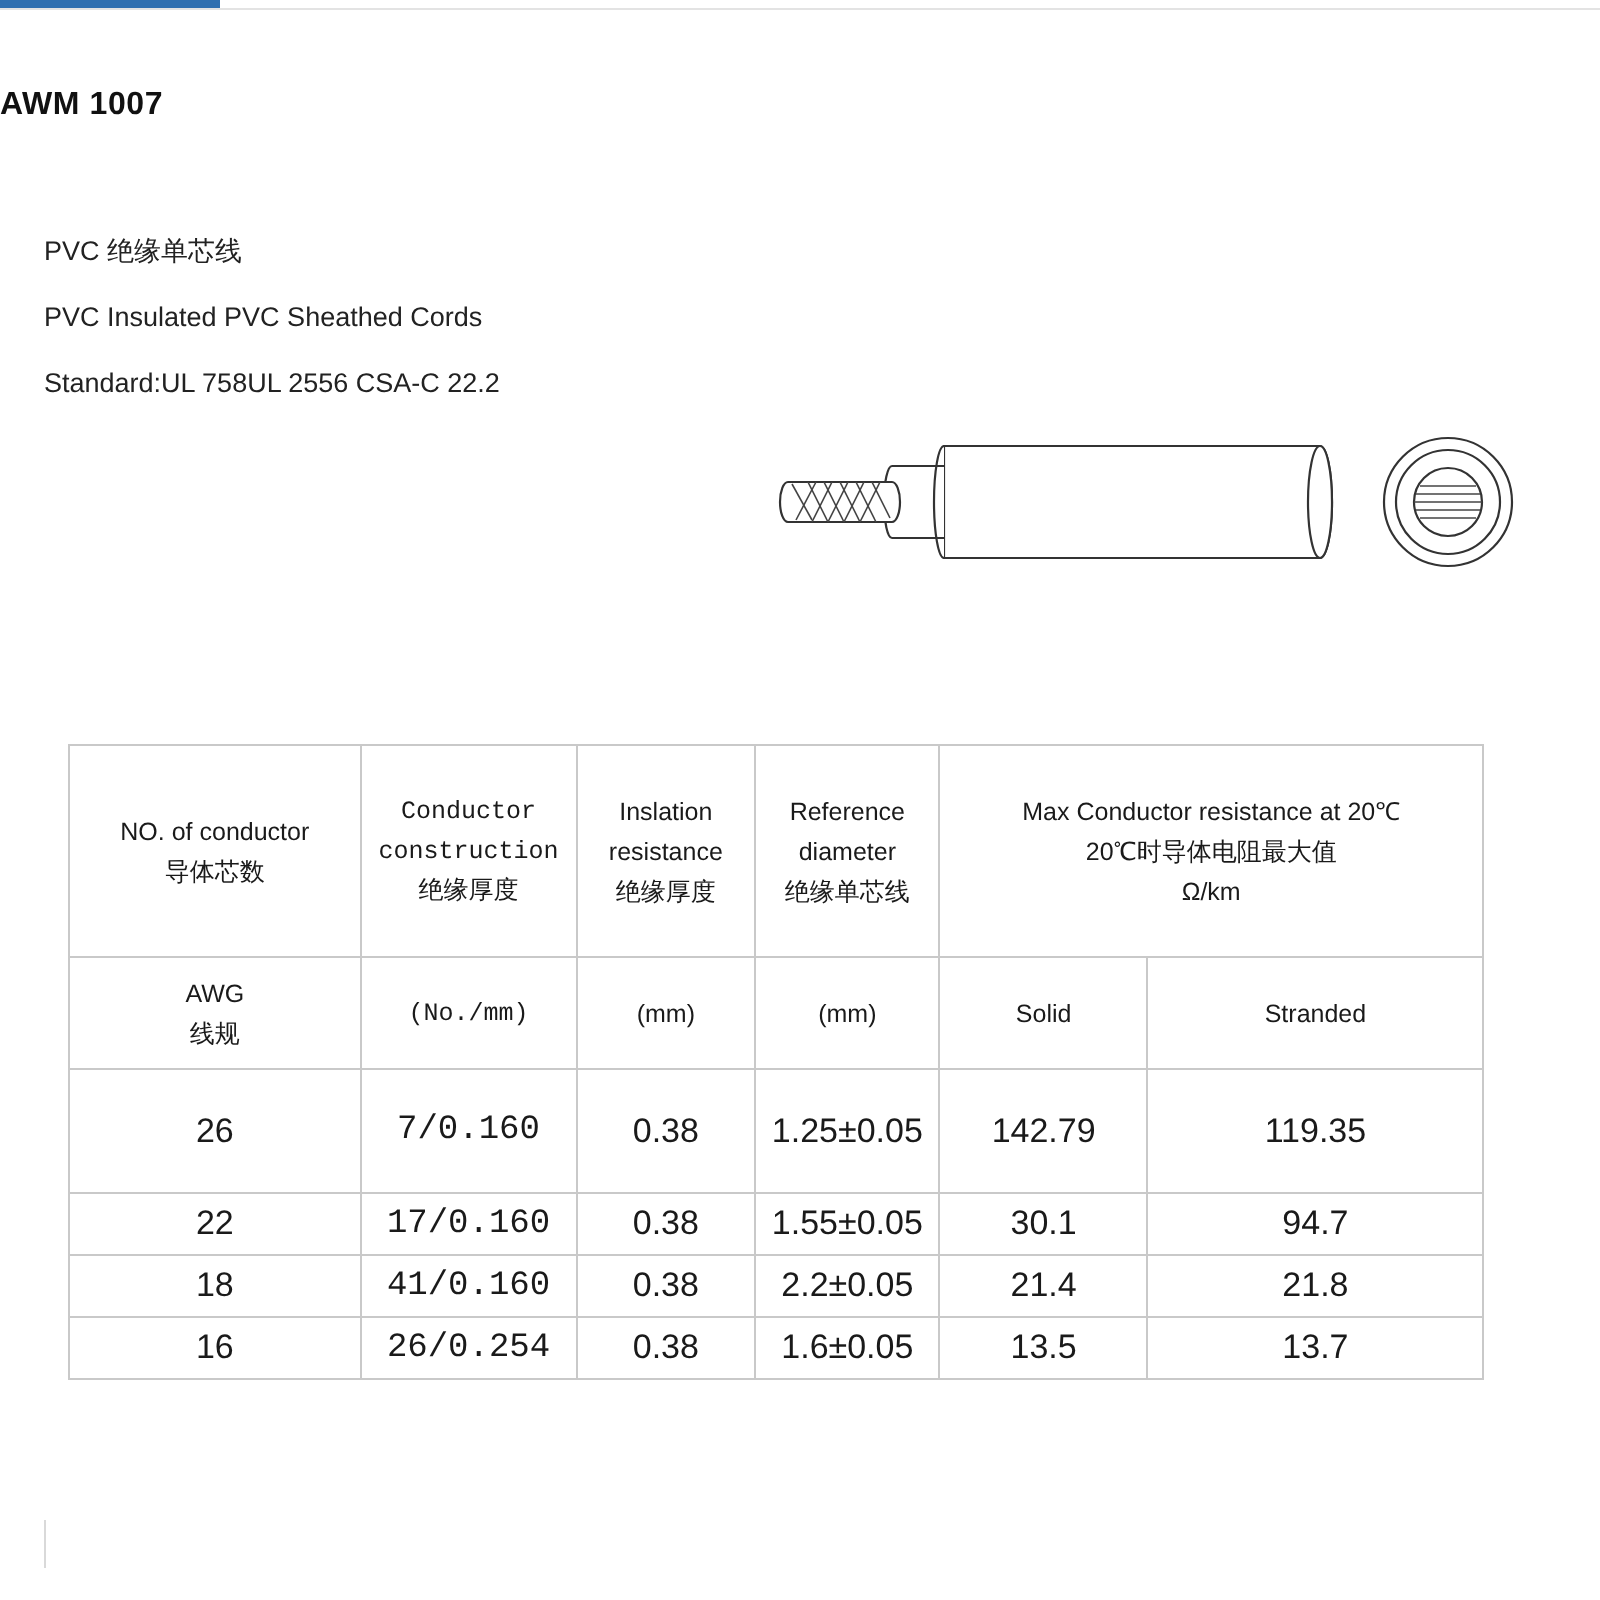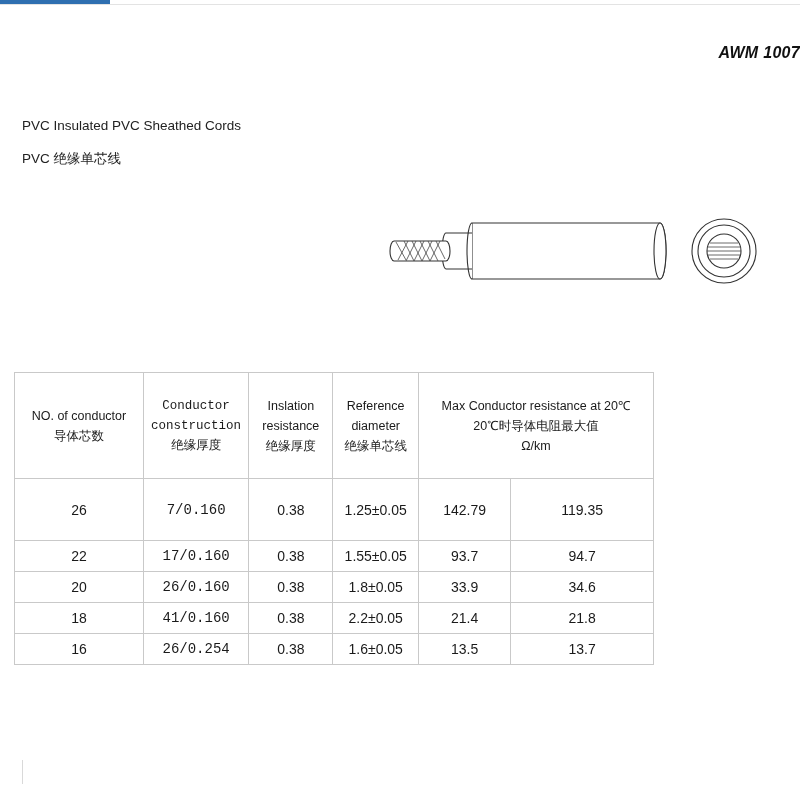--- a/index.html
+++ b/index.html
@@ -26,26 +26,25 @@
     position: absolute;
     top: 4px; left: 0;
     width: 800px; height: 1px;
     background: #e3e3e3;
   }
 
   .title {
     position: absolute;
     top: 44px;
     left: 0; width: 800px;
-    text-align: right;
+    text-align: left;
     font-size: 16px;
     font-weight: bold;
     letter-spacing: 0.3px;
     color: #111;
-    font-style: italic;
   }
 
   .spec-list {
     position: absolute;
     top: 118px;
     left: 22px;
     width: 340px;
   }
   .spec-list div {
     font-size: 13.5px;
@@ -60,31 +59,31 @@
     position: absolute;
     top: 185px;
     left: 360px;
     width: 420px;
     height: 135px;
   }
 
   table.spec {
     position: absolute;
     top: 372px;
-    left: 14px;
-    width: 640px;
+    left: 34px;
+    width: 708px;
     border-collapse: collapse;
     background: #fff;
   }
   table.spec td, table.spec th {
     border: 1px solid #c9c9c9;
     text-align: center;
     vertical-align: middle;
     font-weight: normal;
-    font-size: 14px;
+    font-size: 17px;
     color: #1a1a1a;
     padding: 4px 2px;
   }
   table.spec th { font-size: 12.5px; }
   .hdr-cell { line-height: 20px; height: 106px; }
   .hdr-cell-sub { line-height: 20px; height: 56px; }
   .data-row td { height: 31px; font-size: 12.5px; }
   .data-row.first td { height: 62px; }
 
   .col1 { width: 160px; }
@@ -105,22 +104,23 @@
 </style>
 </head>
 <body>
 
 <div class="top-accent"></div>
 <div class="top-rule"></div>
 
 <div class="title">AWM 1007</div>
 
 <div class="spec-list">
+  <div>PVC 绝缘单芯线</div>
   <div>PVC Insulated PVC Sheathed Cords</div>
-  <div>PVC 绝缘单芯线</div>
+  <div>Standard:UL 758UL 2556 CSA-C 22.2</div>
 </div>
 
 <div class="illustration">
   <svg width="420" height="135" viewBox="0 0 420 135" xmlns="http://www.w3.org/2000/svg">
     <g fill="none" stroke="#333" stroke-width="1.1" stroke-linejoin="round">
 
       <path d="M112,38 L300,38 A6,28 0 0 1 300,94 L112,94 Z" fill="#ffffff"></path>
 
       <ellipse cx="300" cy="66" rx="6" ry="28" fill="#ffffff"></ellipse>
 
@@ -180,45 +180,48 @@
         <div>Reference</div>
         <div>diameter</div>
         <div>绝缘单芯线</div>
       </th>
       <th class="hdr-cell" colspan="2">
         <div>Max Conductor resistance at 20℃</div>
         <div>20℃时导体电阻最大值</div>
         <div>Ω/km</div>
       </th>
     </tr>
+    <tr>
+      <th class="col1 hdr-cell-sub">
+        <div>AWG</div>
+        <div>线规</div>
+      </th>
+      <th class="col2 hdr-cell-sub">(No./mm)</th>
+      <th class="col3 hdr-cell-sub">(mm)</th>
+      <th class="col4 hdr-cell-sub">(mm)</th>
+      <th class="col5 hdr-cell-sub">Solid</th>
+      <th class="col6 hdr-cell-sub">Stranded</th>
+    </tr>
   </thead>
   <tbody>
     <tr class="data-row first">
       <td class="col1">26</td>
       <td class="col2">7/0.160</td>
       <td class="col3">0.38</td>
       <td class="col4">1.25±0.05</td>
       <td class="col5">142.79</td>
       <td class="col6">119.35</td>
     </tr>
     <tr class="data-row">
       <td class="col1">22</td>
       <td class="col2">17/0.160</td>
       <td class="col3">0.38</td>
       <td class="col4">1.55±0.05</td>
-      <td class="col5">93.7</td>
+      <td class="col5">30.1</td>
       <td class="col6">94.7</td>
-    </tr>
-    <tr class="data-row">
-      <td class="col1">20</td>
-      <td class="col2">26/0.160</td>
-      <td class="col3">0.38</td>
-      <td class="col4">1.8±0.05</td>
-      <td class="col5">33.9</td>
-      <td class="col6">34.6</td>
     </tr>
     <tr class="data-row">
       <td class="col1">18</td>
       <td class="col2">41/0.160</td>
       <td class="col3">0.38</td>
       <td class="col4">2.2±0.05</td>
       <td class="col5">21.4</td>
       <td class="col6">21.8</td>
     </tr>
     <tr class="data-row">

